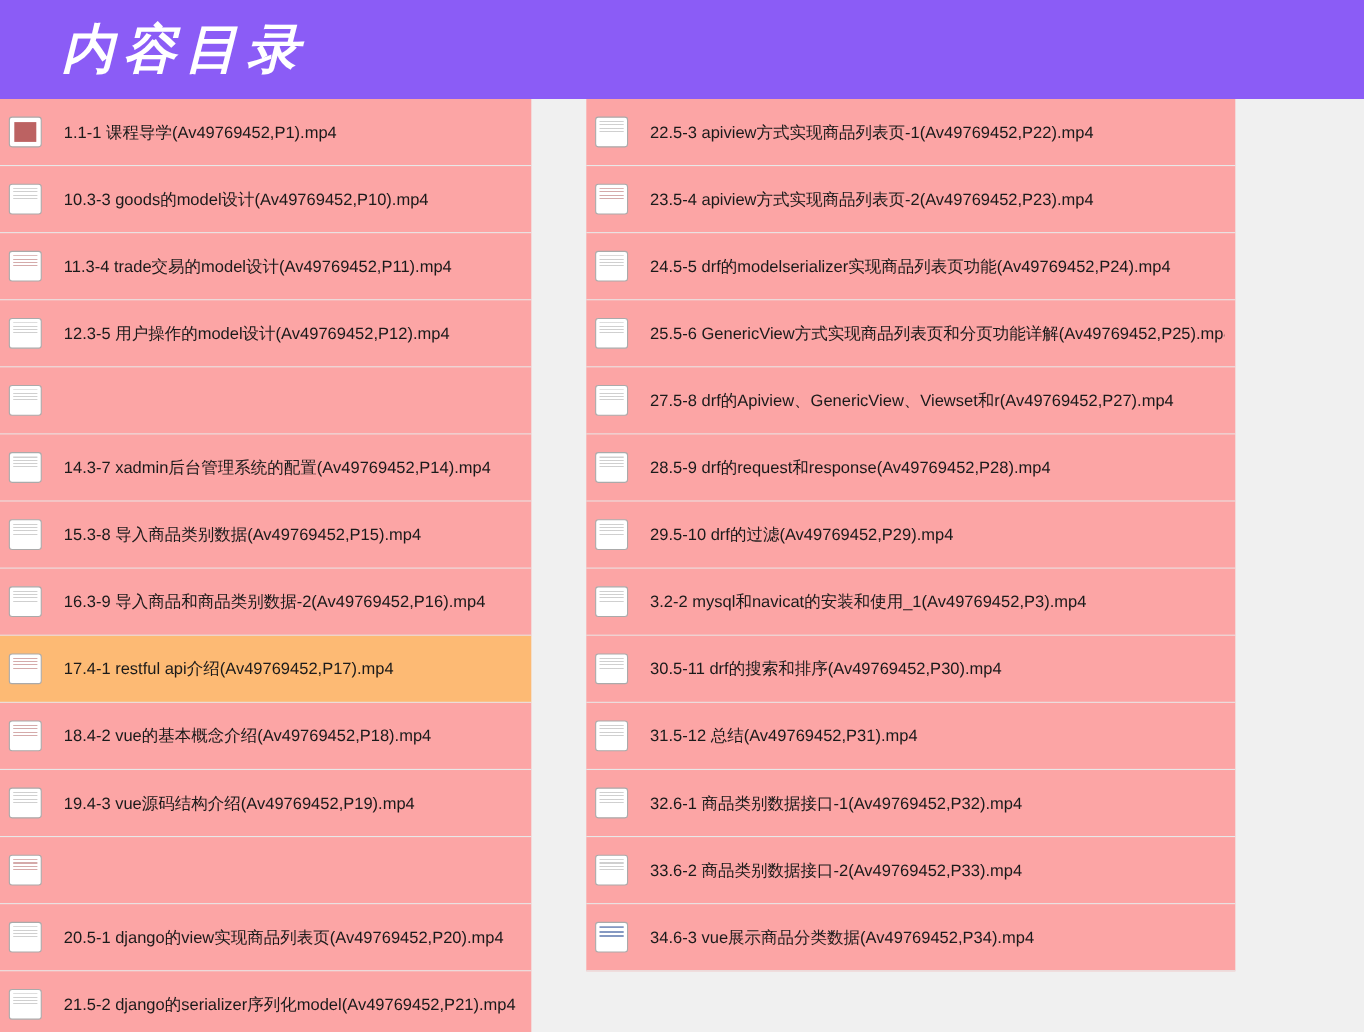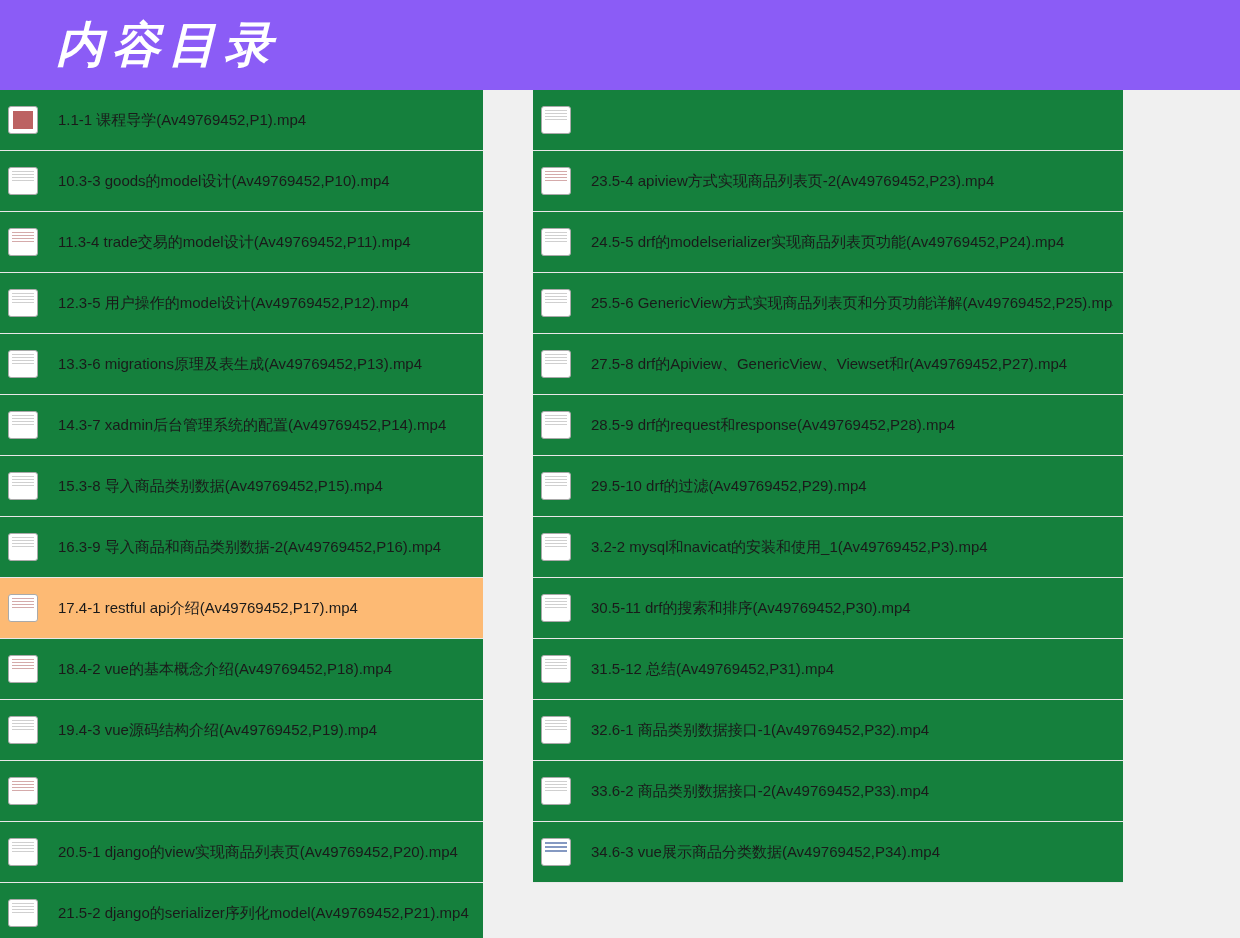--- a/index.html
+++ b/index.html
@@ -32,21 +32,21 @@
     .column {
       flex: 1;
       display: flex;
       flex-direction: column;
     }
     .column-left { max-width: 483px; }
     .column-right { max-width: 590px; margin-left: 25px; }
     .item {
       display: flex;
       align-items: center;
-      background: #15803d;
+      background: #fca5a5;
       border-bottom: 1px solid #e8e8e8;
       padding: 16px 10px 16px 8px;
       min-height: 57px;
       gap: 20px;
     }
     .item.highlighted {
       background: #fdba74;
     }
     .thumb {
       width: 30px;
@@ -105,21 +105,20 @@
       <div class="item">
         <div class="thumb code"></div>
         <div class="item-label">11.3-4 trade交易的model设计(Av49769452,P11).mp4</div>
       </div>
       <div class="item">
         <div class="thumb "></div>
         <div class="item-label">12.3-5 用户操作的model设计(Av49769452,P12).mp4</div>
       </div>
       <div class="item">
         <div class="thumb "></div>
-        <div class="item-label">13.3-6 migrations原理及表生成(Av49769452,P13).mp4</div>
       </div>
       <div class="item">
         <div class="thumb "></div>
         <div class="item-label">14.3-7 xadmin后台管理系统的配置(Av49769452,P14).mp4</div>
       </div>
       <div class="item">
         <div class="thumb "></div>
         <div class="item-label">15.3-8 导入商品类别数据(Av49769452,P15).mp4</div>
       </div>
       <div class="item">
@@ -146,20 +145,21 @@
         <div class="item-label">20.5-1 django的view实现商品列表页(Av49769452,P20).mp4</div>
       </div>
       <div class="item">
         <div class="thumb "></div>
         <div class="item-label">21.5-2 django的serializer序列化model(Av49769452,P21).mp4</div>
       </div>
     </div>
   <div class="column column-right" id="right-col">
       <div class="item">
         <div class="thumb "></div>
+        <div class="item-label">22.5-3 apiview方式实现商品列表页-1(Av49769452,P22).mp4</div>
       </div>
       <div class="item">
         <div class="thumb code"></div>
         <div class="item-label">23.5-4 apiview方式实现商品列表页-2(Av49769452,P23).mp4</div>
       </div>
       <div class="item">
         <div class="thumb "></div>
         <div class="item-label">24.5-5 drf的modelserializer实现商品列表页功能(Av49769452,P24).mp4</div>
       </div>
       <div class="item">

